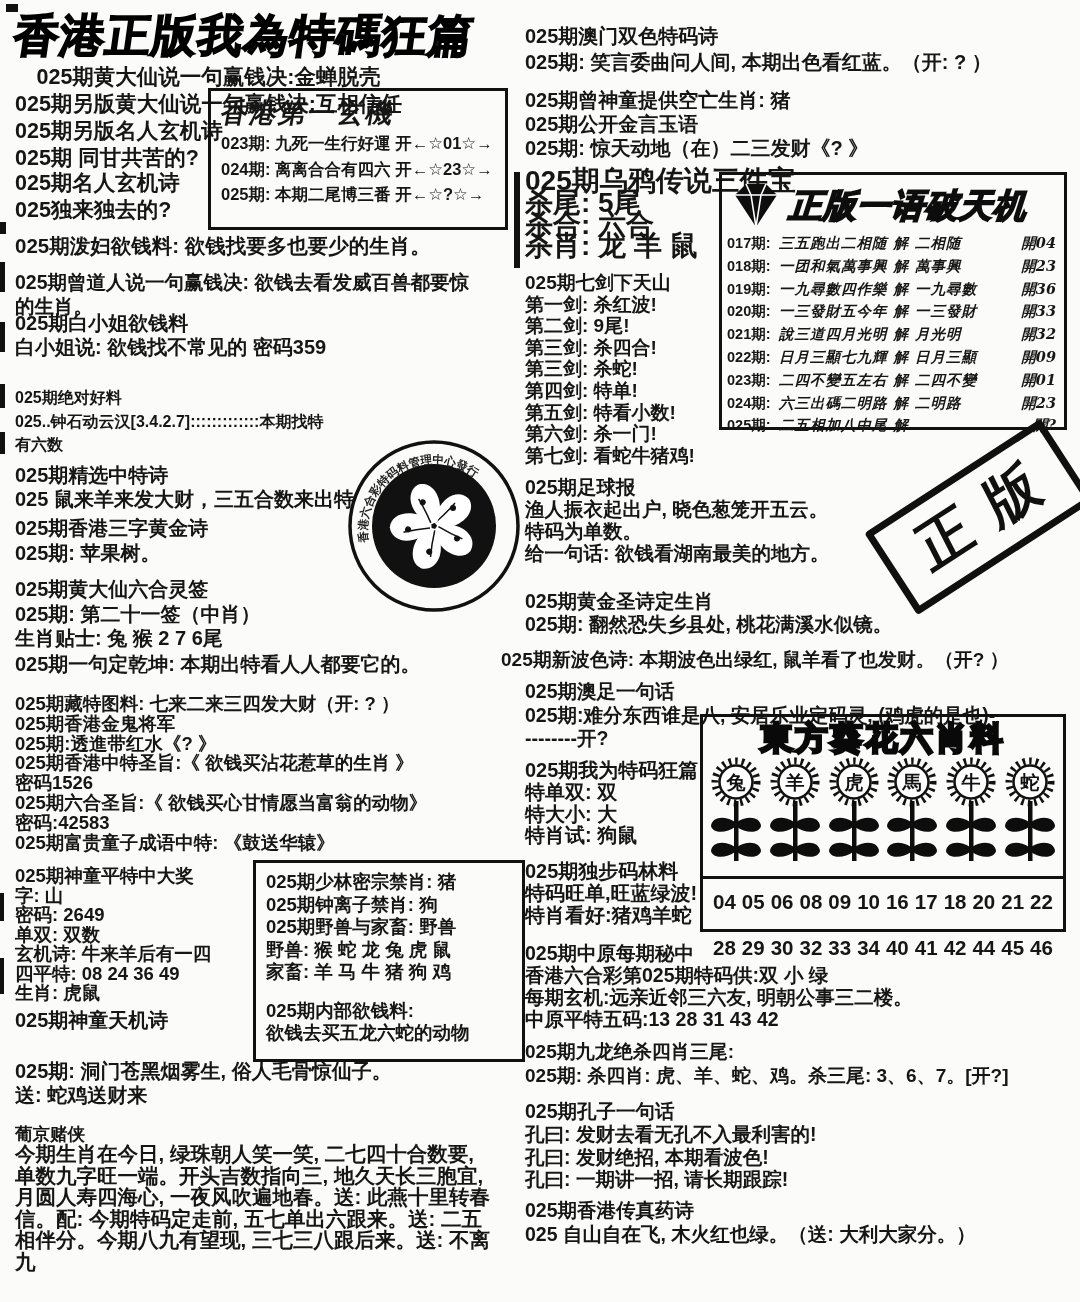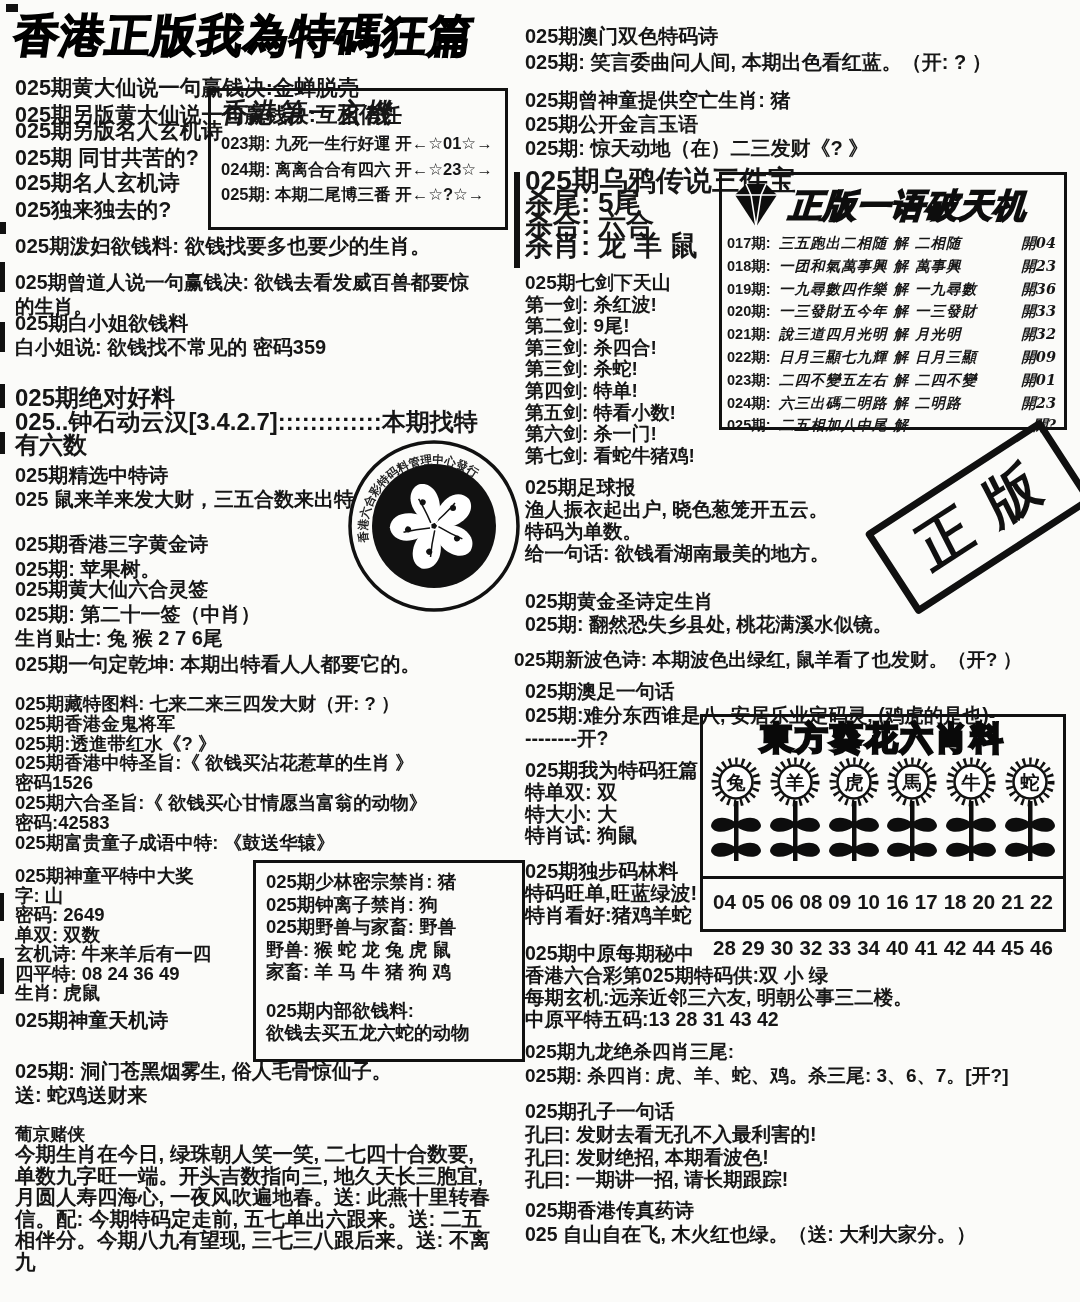--- a/index.html
+++ b/index.html
@@ -45,21 +45,21 @@
   #seal{position:absolute;left:346px;top:438px;}
   .art{position:absolute;background:#111;}
 </style>
 </head>
 <body>
 
 <div class="page">
 
   <div class="ttl">香港正版我為特碼狂篇</div>
 
-  <div class="sec" style="top:75px;font-size:21.5px;line-height:26.5px;">
+  <div class="sec" style="top:64px;font-size:21.5px;line-height:26.5px;text-align:center;">
       <span class="ln">025期黄大仙说一句赢钱决:金蝉脱壳</span>
       <span class="ln">025期另版黄大仙说一句赢钱决:互相信任</span>
     </div>
   <div class="sec" style="top:118px;font-size:21.5px;line-height:26.5px;">
       <span class="ln">025期另版名人玄机诗</span>
       <span class="ln">025期 同甘共苦的?</span>
     </div>
   <div class="sec" style="top:170px;font-size:21.5px;line-height:26.5px;">
       <span class="ln">025期名人玄机诗</span>
       <span class="ln">025独来独去的?</span>
@@ -68,30 +68,30 @@
       <span class="ln">025期泼妇欲钱料: 欲钱找要多也要少的生肖。</span>
     </div>
   <div class="sec" style="top:270px;font-size:19.5px;line-height:24px;">
       <span class="ln">025期曾道人说一句赢钱决: 欲钱去看发威百兽都要惊</span>
       <span class="ln">的生肖。</span>
     </div>
   <div class="sec" style="top:312px;font-size:20px;line-height:23.5px;">
       <span class="ln">025期白小姐欲钱料</span>
       <span class="ln">白小姐说: 欲钱找不常见的 密码359</span>
     </div>
-  <div class="sec" style="top:386px;font-size:24px;line-height:23.5px;">
+  <div class="sec" style="top:386px;font-size:16px;line-height:23.5px;">
       <span class="ln">025期绝对好料</span>
       <span class="ln">025..钟石动云汉[3.4.2.7]:::::::::::::本期找特</span>
       <span class="ln">有六数</span>
     </div>
   <div class="sec" style="top:463px;font-size:20px;line-height:24px;">
       <span class="ln">025期精选中特诗</span>
       <span class="ln">025 鼠来羊来发大财，三五合数来出特</span>
     </div>
-  <div class="sec" style="top:532px;font-size:20px;line-height:24.5px;">
+  <div class="sec" style="top:516px;font-size:20px;line-height:24.5px;">
       <span class="ln">025期香港三字黄金诗</span>
       <span class="ln">025期: 苹果树。</span>
     </div>
   <div class="sec" style="top:577px;font-size:20px;line-height:24.5px;">
       <span class="ln">025期黄大仙六合灵签</span>
       <span class="ln">025期: 第二十一签（中肖）</span>
       <span class="ln">生肖贴士: 兔 猴 2 7 6尾</span>
     </div>
   <div class="sec" style="top:651px;font-size:20px;">
       <span class="ln">025期一句定乾坤: 本期出特看人人都要它的。</span>
@@ -223,21 +223,21 @@
   <div class="sec" style="left:525px;top:476px;font-size:19.5px;line-height:22px;">
       <span class="ln">025期足球报</span>
       <span class="ln">渔人振衣起出户, 晓色葱笼开五云。</span>
       <span class="ln">特码为单数。</span>
       <span class="ln">给一句话: 欲钱看湖南最美的地方。</span>
     </div>
   <div class="sec" style="left:525px;top:590px;font-size:19.5px;line-height:23px;">
       <span class="ln">025期黄金圣诗定生肖</span>
       <span class="ln">025期: 翻然恐失乡县处, 桃花满溪水似镜。</span>
     </div>
-  <div class="sec" style="left:514px;top:647px;font-size:19px;">
+  <div class="sec" style="left:501px;top:647px;font-size:19px;">
       <span class="ln">025期新波色诗: 本期波色出绿红, 鼠羊看了也发财。（开? ）</span>
     </div>
   <div class="sec" style="left:525px;top:680px;font-size:19.5px;line-height:23.5px;">
       <span class="ln">025期澳足一句话</span>
       <span class="ln">025期:难分东西谁是八, 安居乐业定码灵, (鸡虎的是也)-</span>
       <span class="ln">--------开?</span>
     </div>
   <div class="sec" style="left:525px;top:760px;font-size:20px;line-height:21.8px;">
       <span class="ln">025期我为特码狂篇</span>
       <span class="ln">特单双: 双</span>

